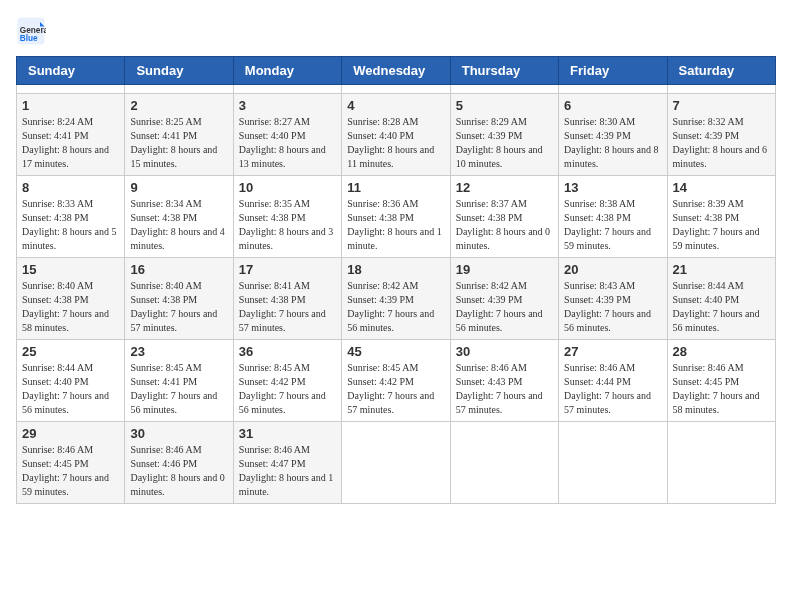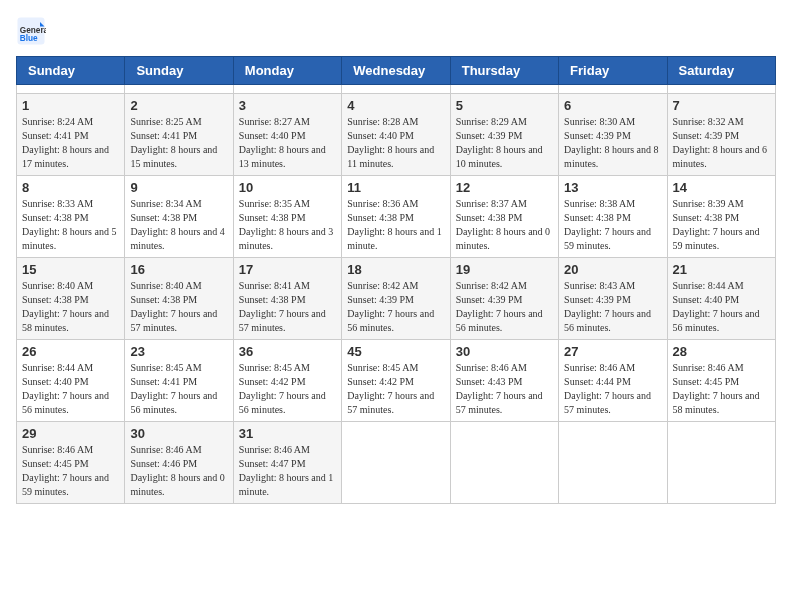--- a/index.html
+++ b/index.html
@@ -218,21 +218,21 @@
           <span class="day-num">20</span>
           <div class="day-info">Sunrise: 8:43 AM<br>Sunset: 4:39 PM<br>Daylight: 7 hours and 56 minutes.</div>
         </td>
         <td>
           <span class="day-num">21</span>
           <div class="day-info">Sunrise: 8:44 AM<br>Sunset: 4:40 PM<br>Daylight: 7 hours and 56 minutes.</div>
         </td>
       </tr>
       <tr>
         <td>
-          <span class="day-num">26</span>
+          <span class="day-num">25</span>
           <div class="day-info">Sunrise: 8:44 AM<br>Sunset: 4:40 PM<br>Daylight: 7 hours and 56 minutes.</div>
         </td>
         <td>
           <span class="day-num">23</span>
           <div class="day-info">Sunrise: 8:45 AM<br>Sunset: 4:41 PM<br>Daylight: 7 hours and 56 minutes.</div>
         </td>
         <td>
           <span class="day-num">36</span>
           <div class="day-info">Sunrise: 8:45 AM<br>Sunset: 4:42 PM<br>Daylight: 7 hours and 56 minutes.</div>
         </td>

